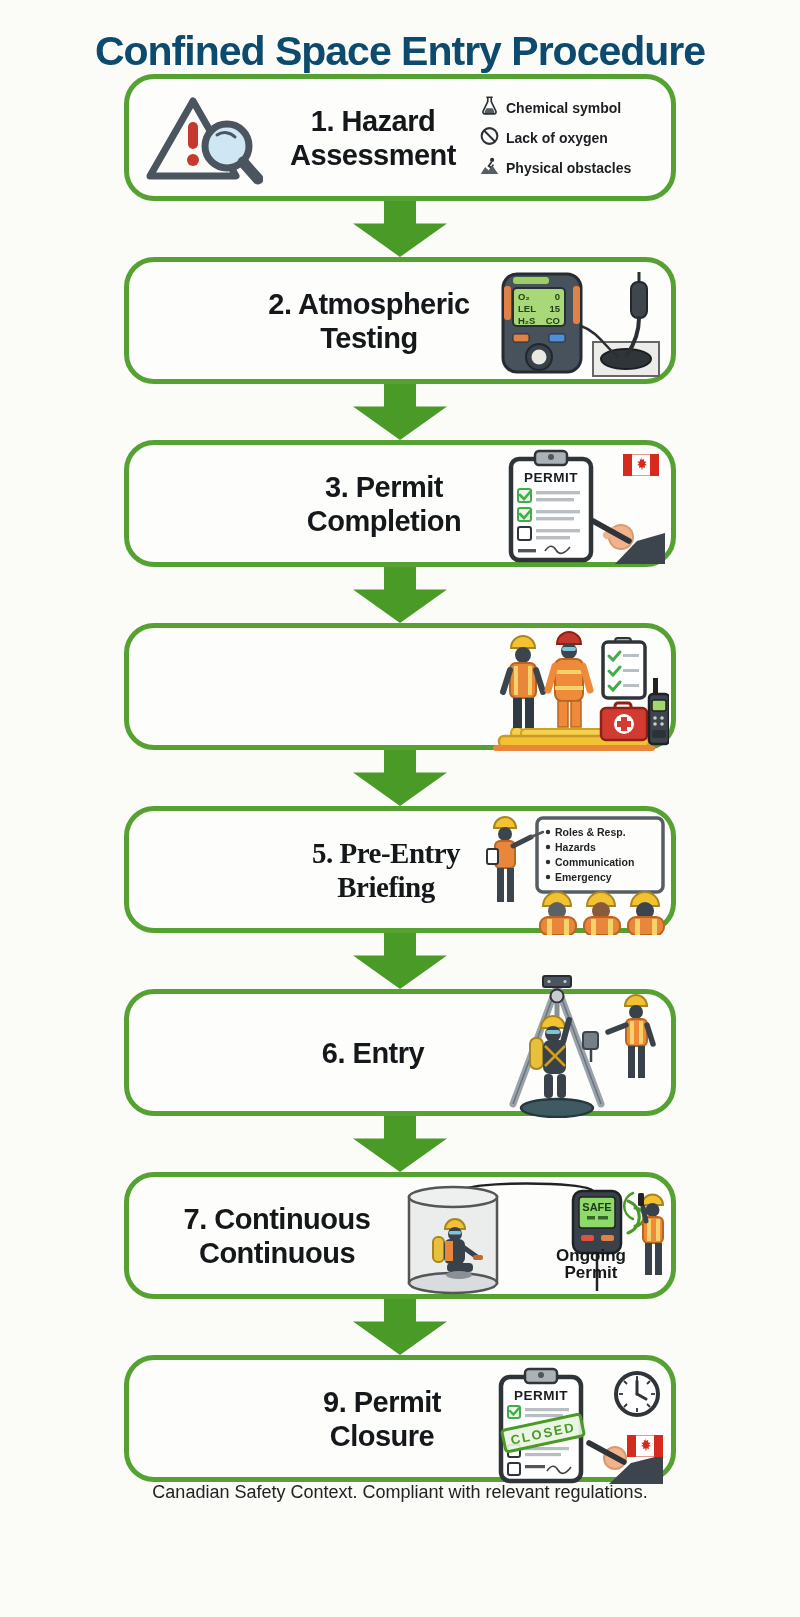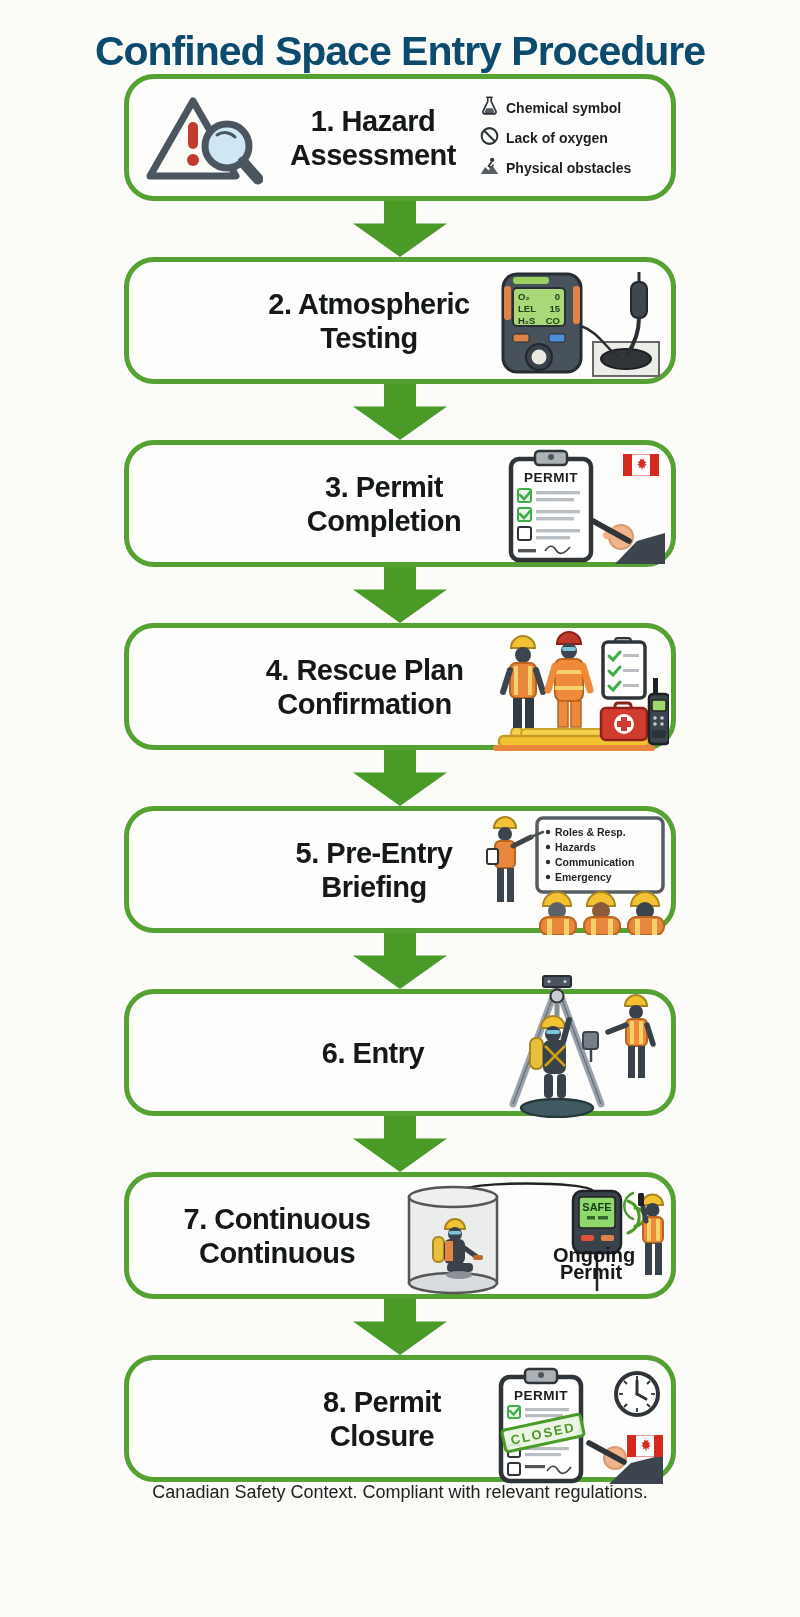--- a/index.html
+++ b/index.html
@@ -46,21 +46,21 @@
   .step-title{
     position:absolute;top:50%;transform:translateY(-50%);
     text-align:center;font-weight:bold;font-size:29px;line-height:34px;
     letter-spacing:-0.5px;color:var(--ink);
   }
   .step-title span{display:block;white-space:nowrap;}
   .b1 .step-title{left:128px;width:232px;}
   .b2 .step-title{left:95px;width:290px;}
   .b3 .step-title{left:110px;width:290px;}
   .b4 .step-title{left:88px;width:295px;}
-  .b5 .step-title{left:100px;width:290px;}
+  .b5 .step-title{left:112px;width:290px;font-family:Liberation Serif, serif;}
   .b6 .step-title{left:99px;width:290px;}
   .b7 .step-title{left:4px;width:288px;}
   .b8 .step-title{left:108px;width:290px;}
   .lead-icon{position:absolute;left:12px;top:12px;}
   .hazard-list{
     position:absolute;right:8px;top:50%;transform:translateY(-50%);
     width:184px;display:flex;flex-direction:column;gap:5px;
   }
   .hazard-row{display:flex;align-items:center;gap:6px;}
   .hazard-row .hz-label{font-size:14px;font-weight:bold;color:#1c1f21;white-space:nowrap;}
@@ -70,21 +70,21 @@
   .b4 .icon-wrap{right:2px;top:2px;}
   .b5 .icon-wrap{right:2px;top:2px;}
   .b6 .icon-wrap{right:6px;top:-24px;}
   .b7 .icon-wrap{right:2px;top:2px;}
   .b8 .icon-wrap{right:8px;top:3px;}
   .flag{position:absolute;}
   .b3 .flag{right:12px;top:9px;}
   .b8 .flag{right:8px;bottom:16px;}
   .caption{
     position:absolute;left:138px;top:70px;width:76px;
-    font-size:20px;font-weight:bold;line-height:17px;text-align:center;color:#15181a;
+    font-size:17px;font-weight:bold;line-height:17px;text-align:center;color:#15181a;
   }
   .caption span{display:block;}
   .footer{
     margin-top:0;
     text-align:center;
     font-size:18px;
     color:#222;
   }
   svg text{font-family:"Liberation Sans","DejaVu Sans",sans-serif;}
 </style>
@@ -216,24 +216,20 @@
           <rect x="0" y="0" width="9" height="22" fill="#d52b1e"></rect>
           <rect x="27" y="0" width="9" height="22" fill="#d52b1e"></rect>
           <path d="M18 3l1.3 2.7 2-0.8-0.5 2.4 2.7 0.5-1.7 1.9 2.2 1.3-2.5 0.7 0.6 2.4-2.4-0.9-0.4 2.5h-0.6l-0.4-2.5-2.4 0.9 0.6-2.4-2.5-0.7 2.2-1.3-1.7-1.9 2.7-0.5-0.5-2.4 2 0.8z" fill="#d52b1e"></path>
         </svg>
       </div>
     </div>
 
     <div class="arrow"></div>
 
     <div class="step-box b4">
-      <div class="step-title">
-        <span>4. Rescue Plan</span>
-        <span>Confirmation</span>
-      </div>
       <div class="icon-wrap">
         <svg width="188" height="122" viewBox="0 0 188 122">
 
           <circle cx="36" cy="103" r="6" fill="#f7d14d" stroke="#caa32a" stroke-width="2"></circle>
           <rect x="40" y="99" width="92" height="9" rx="4.5" fill="#f7d14d" stroke="#caa32a" stroke-width="2"></rect>
           <rect x="18" y="106" width="150" height="11" rx="5" fill="#f2c233" stroke="#c9992a" stroke-width="2.5"></rect>
           <rect x="12" y="115" width="162" height="6" rx="3" fill="#e8863c"></rect>
 
           <path d="M30 18a12 12 0 0 1 24 0z" fill="#f2c233" stroke="#a8861f" stroke-width="2"></path>
           <circle cx="42" cy="25" r="8" fill="#3c454d"></circle>
@@ -434,21 +430,21 @@
       <div class="caption" style="left:auto;right:42px;">
         <span>Ongoing</span>
         <span>Permit</span>
       </div>
     </div>
 
     <div class="arrow"></div>
 
     <div class="step-box b8">
       <div class="step-title">
-        <span>8. Permit</span>
+        <span>9. Permit</span>
         <span>Closure</span>
       </div>
       <div class="icon-wrap">
         <svg width="172" height="121" viewBox="0 0 172 121">
 
           <circle cx="146" cy="31" r="21" fill="#fff" stroke="#2f3438" stroke-width="4"></circle>
           <g stroke="#2f3438" stroke-width="1.8">
             <line x1="146" y1="13" x2="146" y2="17"></line>
               <line x1="146" y1="45" x2="146" y2="49"></line>
             <line x1="128" y1="31" x2="132" y2="31"></line>

